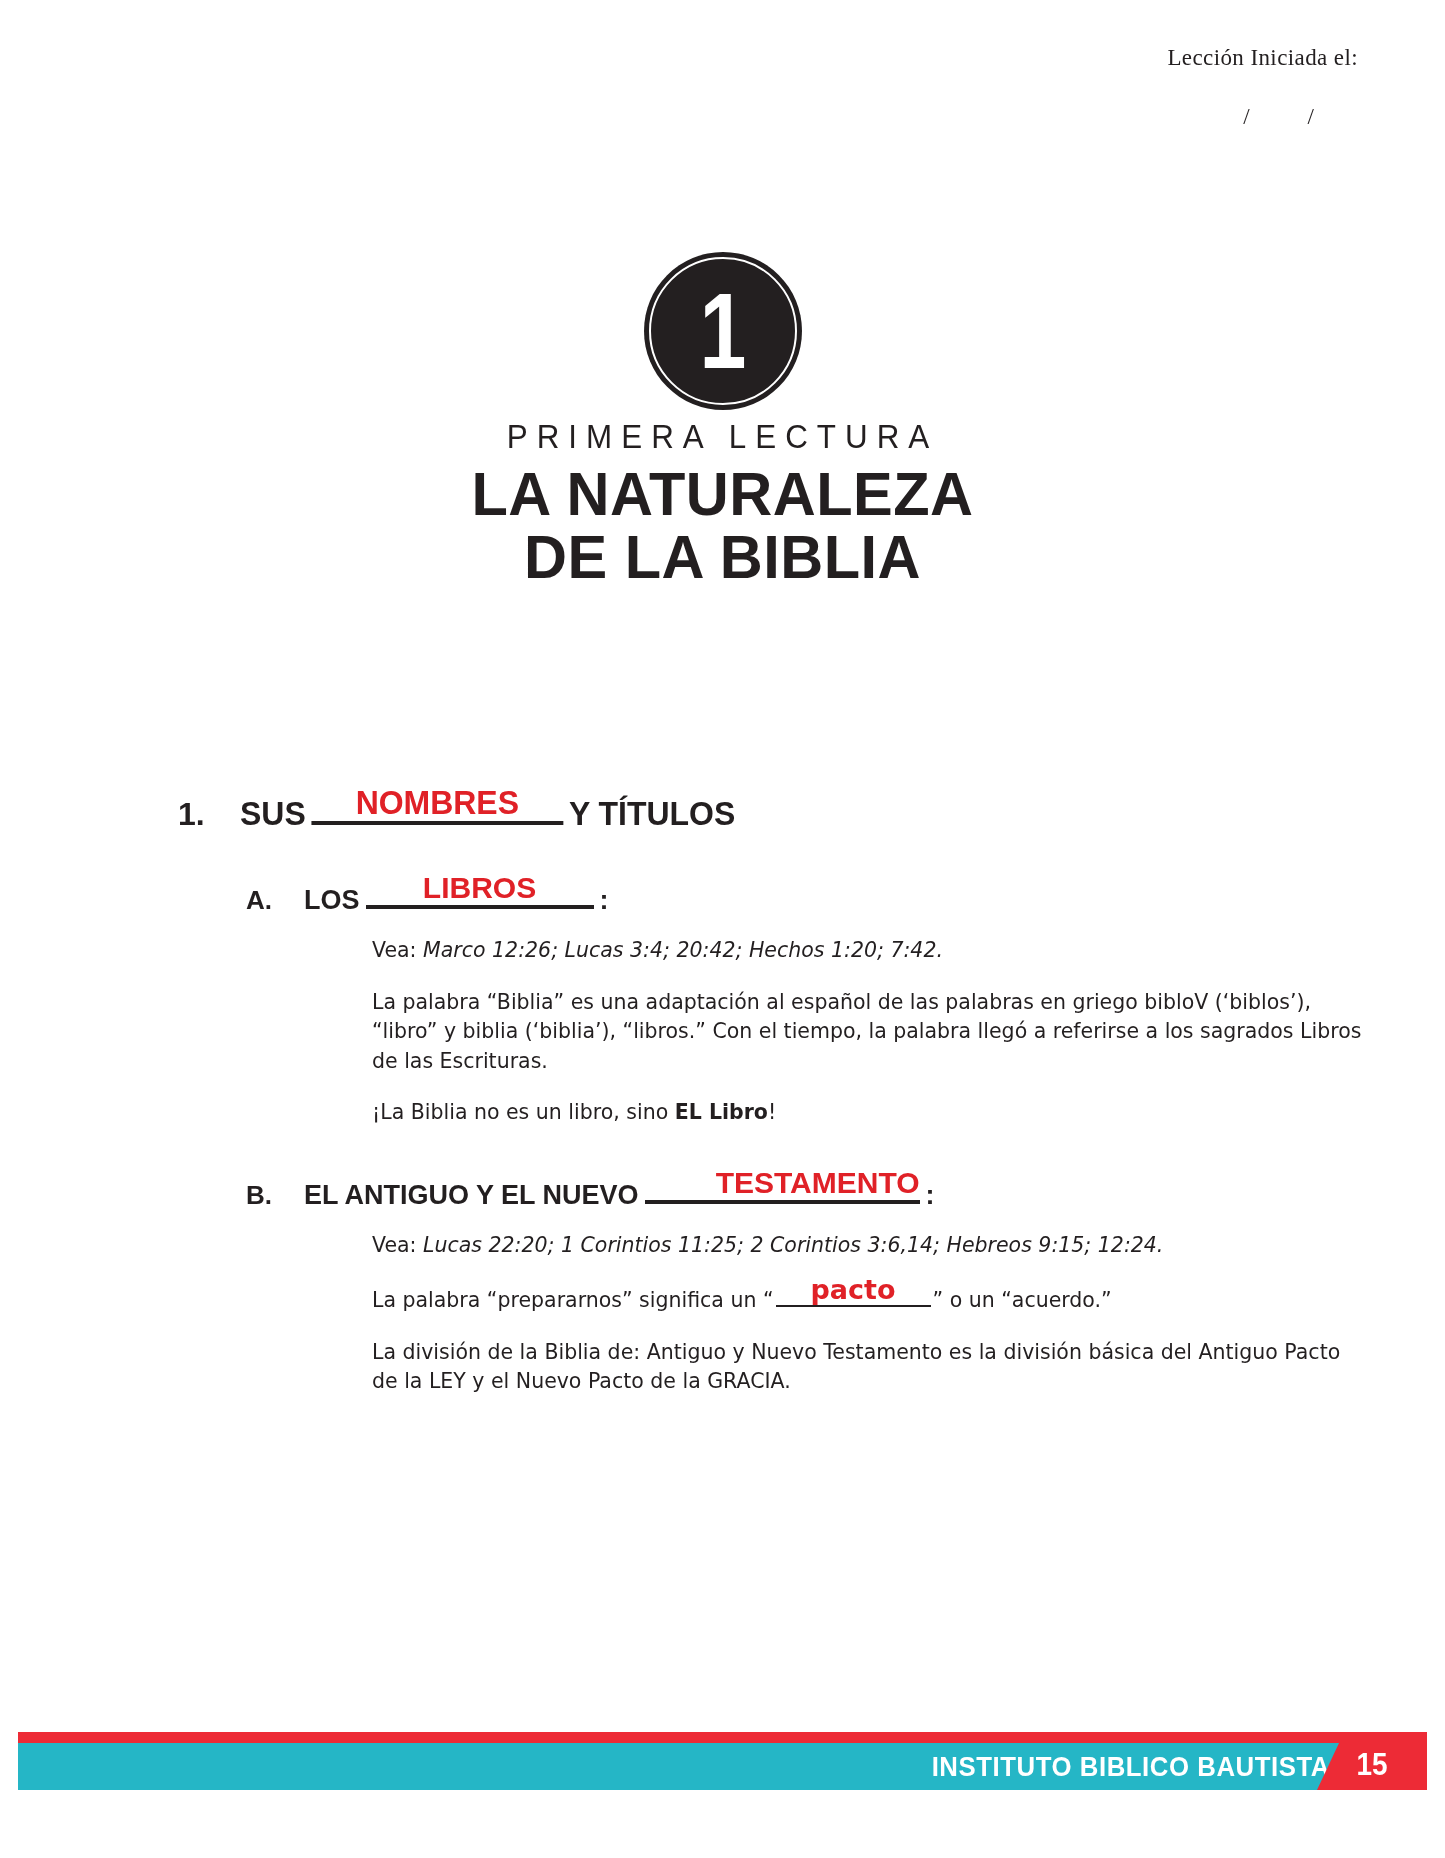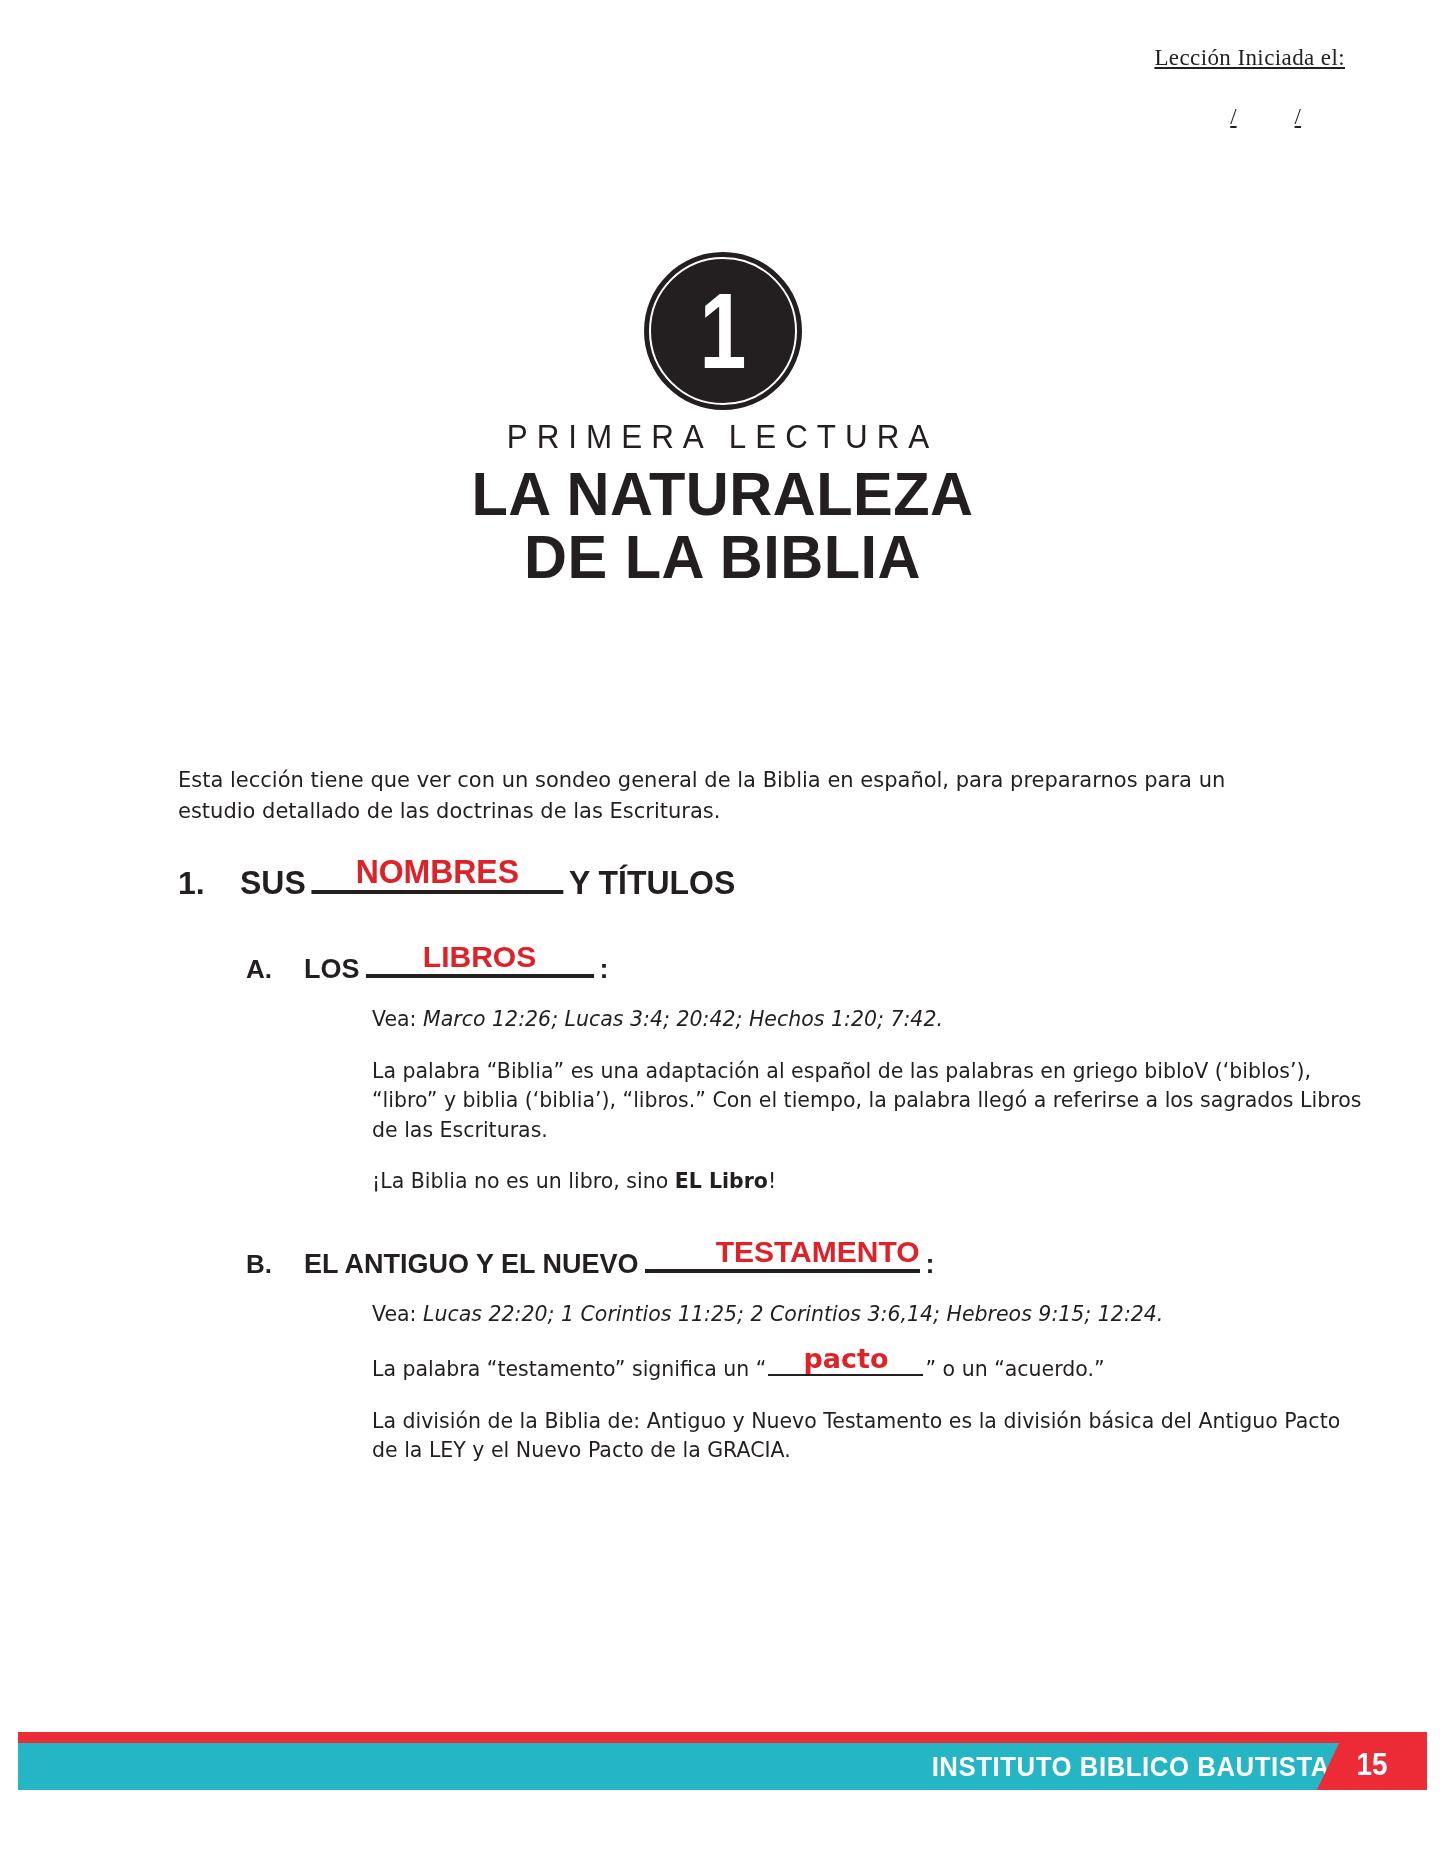--- a/index.html
+++ b/index.html
@@ -13,24 +13,23 @@
     position: relative;
     font-family: "Liberation Sans", sans-serif;
     color: #231f20;
     overflow: hidden;
   }
 
   
   .page-header {
     position: absolute;
     top: 44px;
-    right: 100px;
+    right: 87px;
     width: 420px;
     text-align: right;
-    text-decoration: underline;
   }
   .header-label {
     font-family: "Liberation Serif", "DejaVu Serif", serif;
     font-size: 23px;
     letter-spacing: 0.4px;
     color: #231f20;
     line-height: 1.2;
   }
   .header-date-line {
     margin-top: 32px;
@@ -286,21 +285,20 @@
 
 <div class="eyebrow">PRIMERA LECTURA</div>
 
 <div class="main-title">
   <div>LA NATURALEZA</div>
   <div>DE LA BIBLIA</div>
 </div>
 
 <div class="content">
 
-  <p class="intro">Esta lección tiene que ver con un sondeo general de la Biblia en español, para prepararnos para un estudio detallado de las doctrinas de las Escrituras.</p>
 
   <div class="num-head">
     <span class="marker">1.</span>
     <span class="htext"><span>SUS</span><span class="blank blank-1"><span class="answer">NOMBRES</span></span><span>Y TÍTULOS</span></span>
   </div>
 
   <div class="sub-block">
 
     <div class="alpha-head">
       <span class="marker">A.</span>
@@ -313,21 +311,21 @@
       <p><span>¡La Biblia no es un libro, sino </span><span class="bold-inline">EL Libro</span><span>!</span></p>
     </div>
 
     <div class="alpha-head">
       <span class="marker">B.</span>
       <span class="htext"><span>EL ANTIGUO Y EL NUEVO</span><span class="blank blank-3"><span class="answer">TESTAMENTO</span></span><span>:</span></span>
     </div>
 
     <div class="sub-body">
       <p><span>Vea:</span><span> </span><span class="ref">Lucas 22:20; 1 Corintios 11:25; 2 Corintios 3:6,14; Hebreos 9:15; 12:24.</span></p>
-      <p><span>La palabra “testamento” significa un “</span><span class="blank blank-4"><span class="answer">pacto</span></span><span>” o un “acuerdo.”</span></p>
+      <p><span>La palabra “prepararnos” significa un “</span><span class="blank blank-4"><span class="answer">pacto</span></span><span>” o un “acuerdo.”</span></p>
       <p>La división de la Biblia de: Antiguo y Nuevo Testamento es la división básica del Antiguo Pacto de la LEY y el Nuevo Pacto de la GRACIA.</p>
     </div>
 
   </div>
 </div>
 
 <div class="footer">
   <div class="footer-redline"></div>
   <div class="footer-band"></div>
   <div class="footer-title">INSTITUTO BIBLICO BAUTISTA</div>

